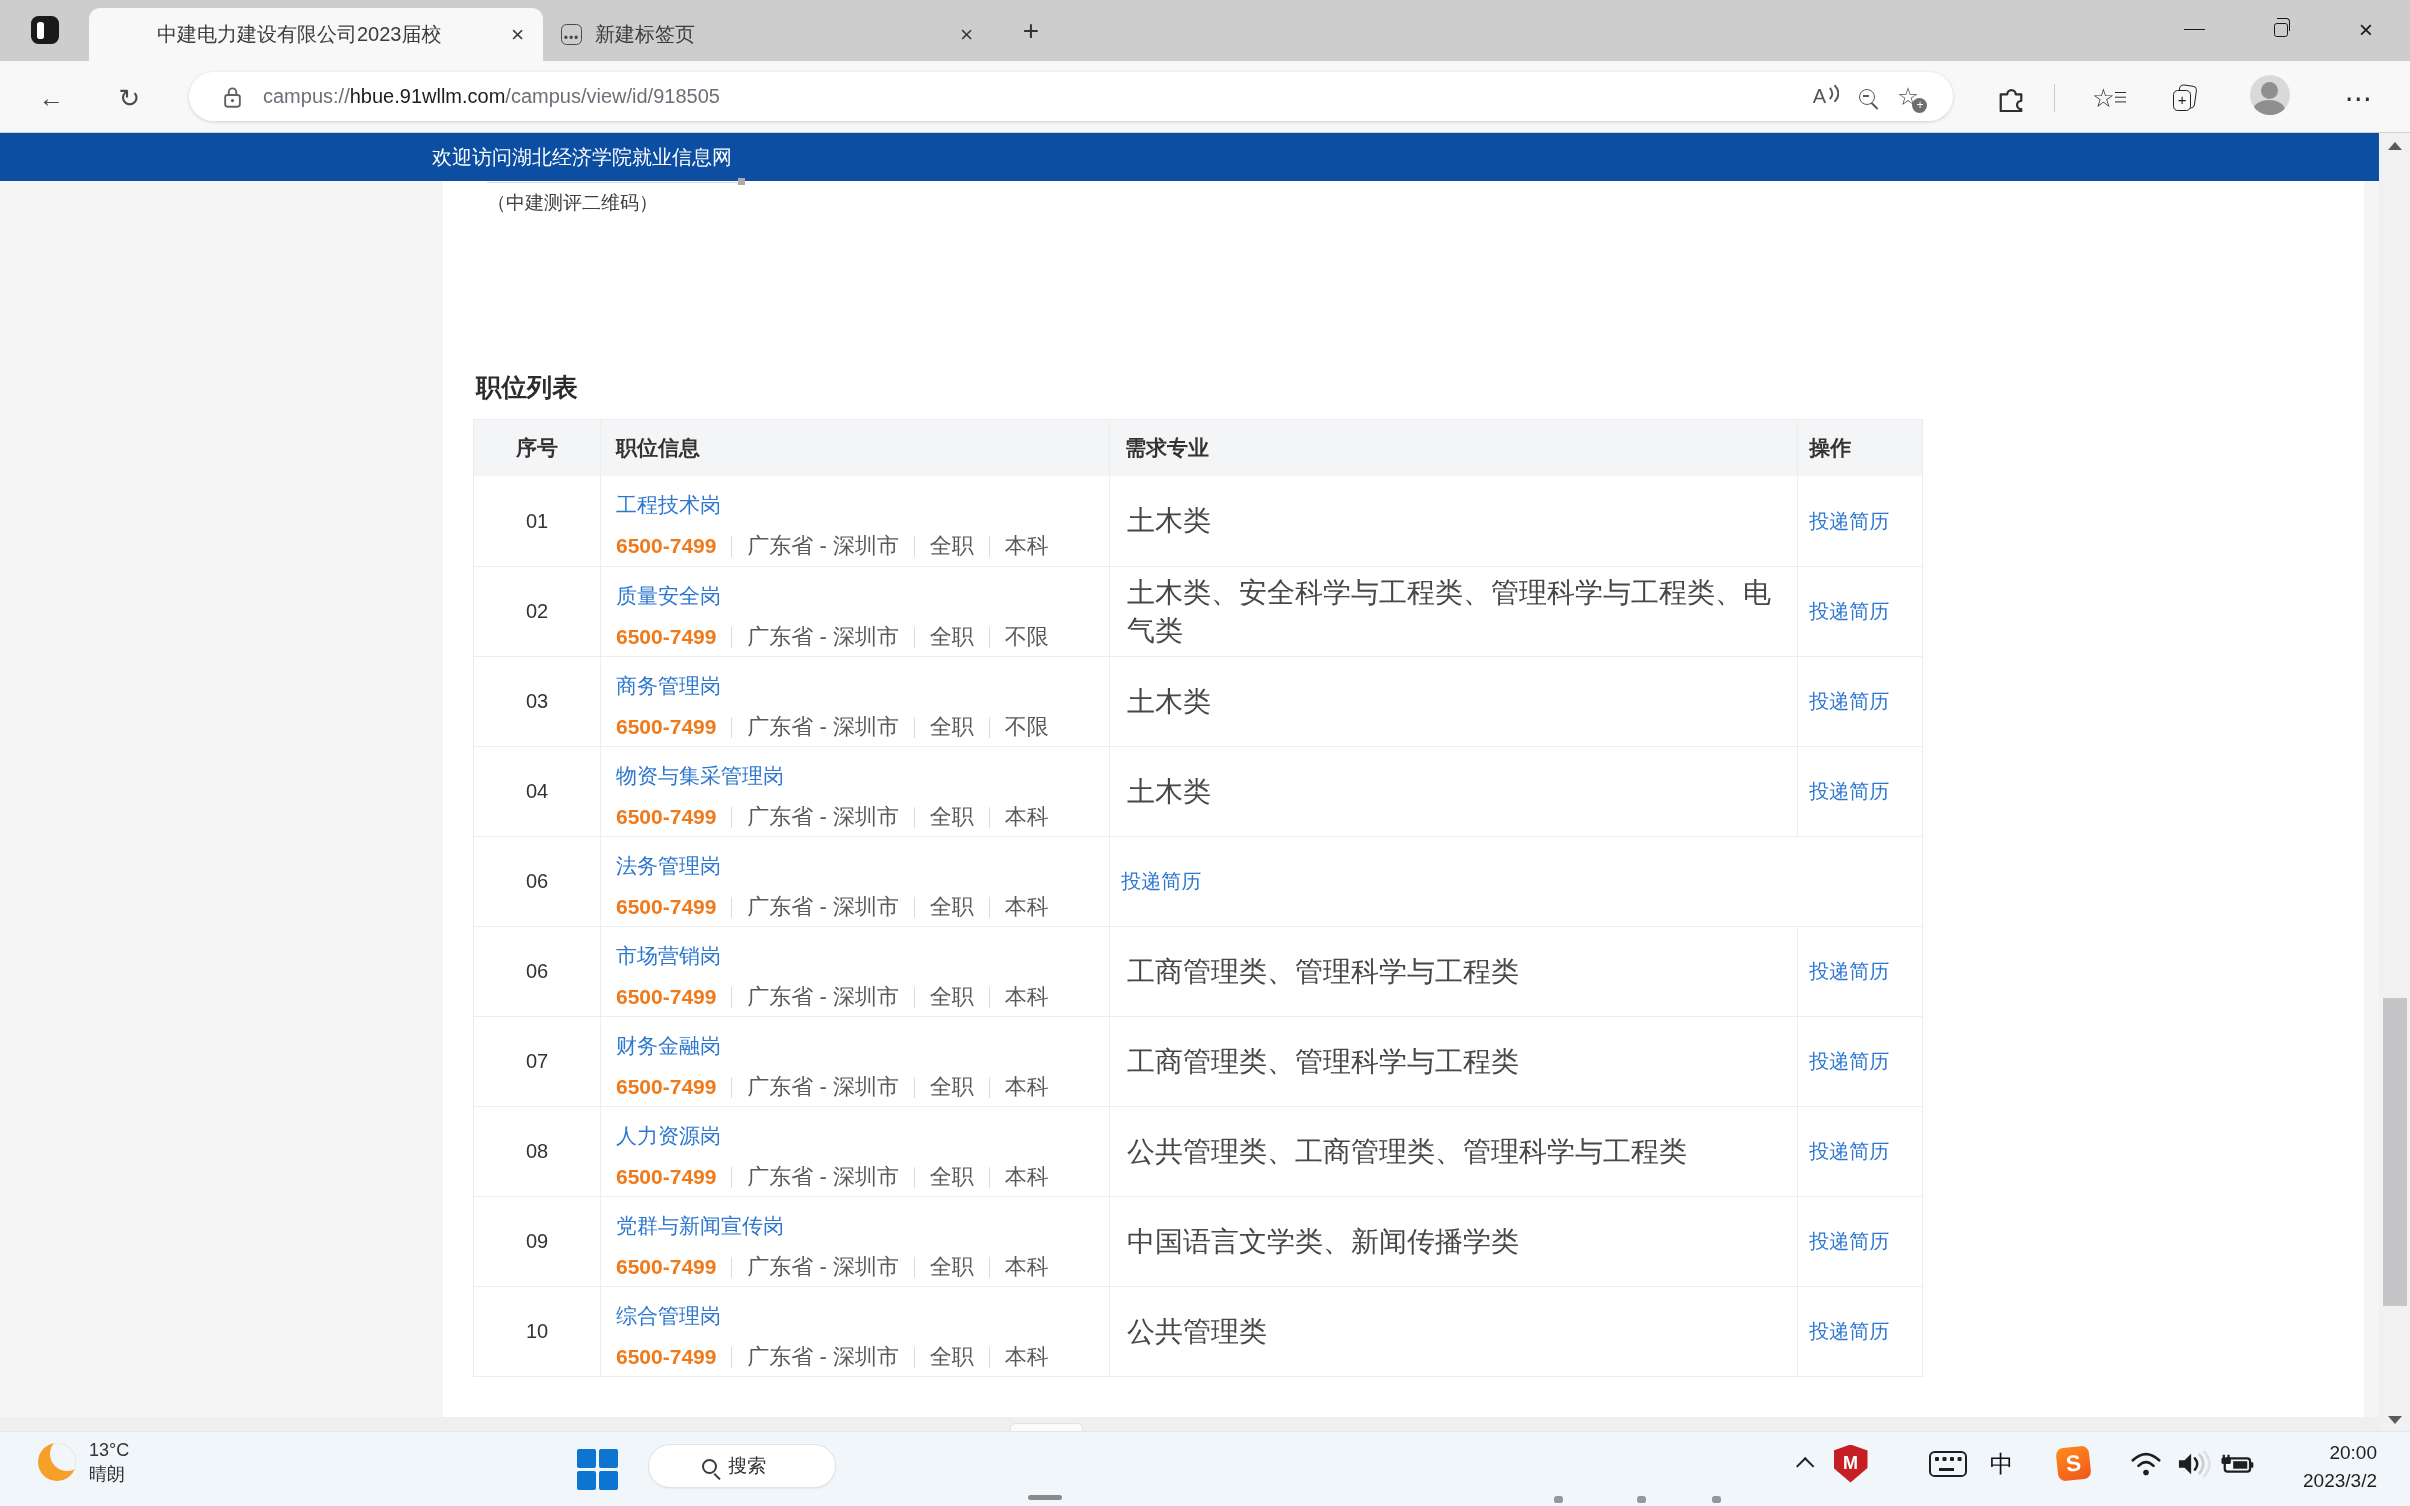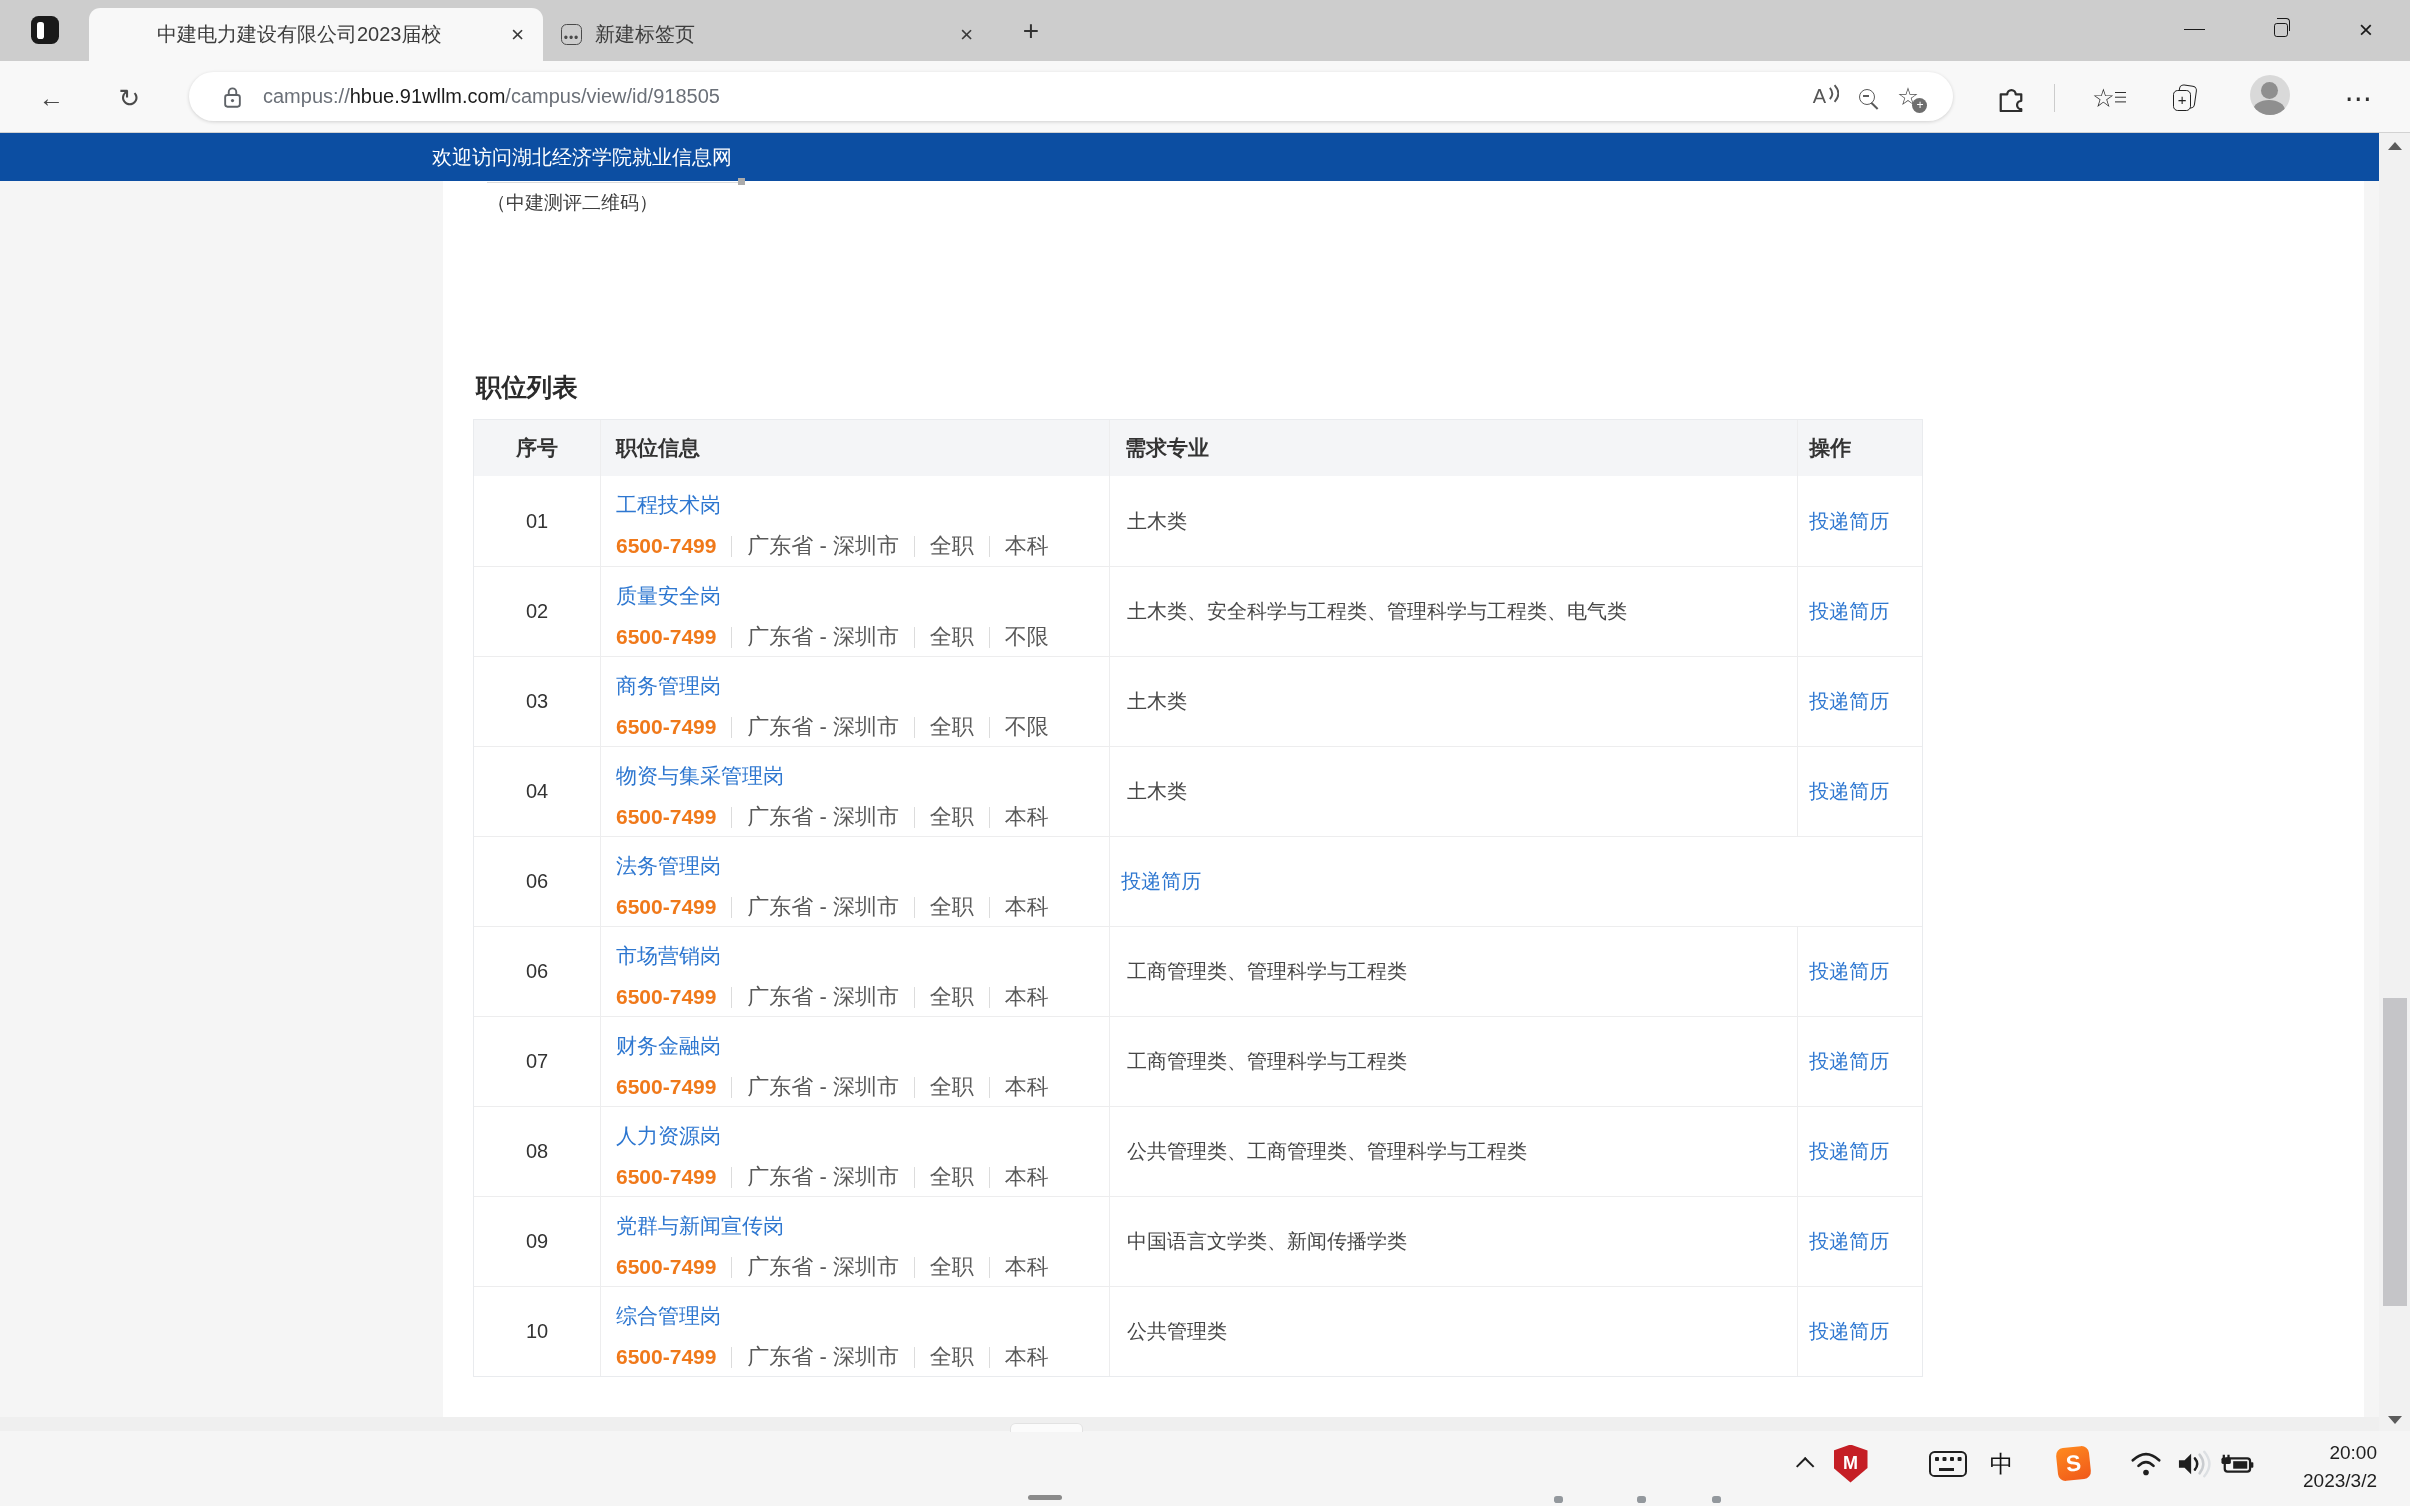--- a/index.html
+++ b/index.html
@@ -78,21 +78,21 @@
   .h-info, .h-major { padding-left:15px; } .h-act { padding-left:11.3px; }
   .tbody .trow { height:90px; border-top:0.9px solid #EDEDEE; }
   .tbody .trow:first-child { border-top:none; }
   .c-no { display:flex; align-items:center; justify-content:center; font-size:20px; color:#333; }
   .c-info { padding:15px 0 0 15px; }
   .job-title { display:inline-block; font-size:21px; color:#2E77D0; }
   .meta-line { display:flex; align-items:center; margin-top:12.2px; }
   .salary { font-size:21px; font-weight:bold; color:#F0791A; }
   .meta { font-size:22px; color:#595959; }
   .msep { width:0.9px; height:21px; background:#DCDCDC; margin:0 15px; }
-  .c-major { display:flex; align-items:center; padding-left:17px; font-size:20px; color:#474747; }
+  .c-major { display:flex; align-items:center; padding-left:17px; font-size:28px; color:#474747; }
   .c-act { display:flex; align-items:center; padding-left:11.3px; }
   .apply { font-size:20px; color:#2E77D0; }
 
   .foot-band { position:absolute; left:0; top:1417px; width:2379px; height:14px; background:#EFEFEF; }
   .foot-chip { position:absolute; left:1010px; top:1423px; width:73px; height:8.5px; background:#FBFBFB; border:0.9px solid #E2E2E2; border-bottom:none; border-radius:5.6px 5.6px 0 0; }
 
   
   .taskbar { position:absolute; left:0; top:1431px; width:2411px; height:75px; background:#F1F6FB; border-top:0.9px solid #E2E6EA; }
   .weather { position:absolute; left:38px; top:5.6px; display:flex; align-items:center; }
   .moon { position:relative; width:38px; height:38px; border-radius:50%; background:#F5A029; overflow:hidden; }
@@ -414,20 +414,40 @@
       <div class="c-act">
         <a class="apply">投递简历</a>
       </div>
     </div>
   </div>
   </div>
 
   <div class="foot-band"></div>
   <div class="foot-chip"></div>
 
+  <div class="taskbar">
+    <div class="weather">
+      <span class="moon"></span>
+      <span class="w-text">
+        <div>13°C</div>
+        <div>晴朗</div>
+      </span>
+    </div>
+    <div class="start" title="">
+      <i></i>
+        <i></i>
+        <i></i>
+        <i></i>
+    </div>
+    <div class="tsearch">
+      <span class="lens2"></span>
+      <span class="slabel">搜索</span>
+    </div>
+
+  </div>
   <div class="edge-underline"></div>
   <div class="run-dot" style="left:1554px;"></div>
   <div class="run-dot" style="left:1637px;"></div>
   <div class="run-dot" style="left:1712px;"></div>
 
   <div class="tk" style="left:1778px;">
       <span class="chevron"></span>
     </div>
   <div class="tk" style="left:1826px;">
       <span class="mcafee">M</span>

